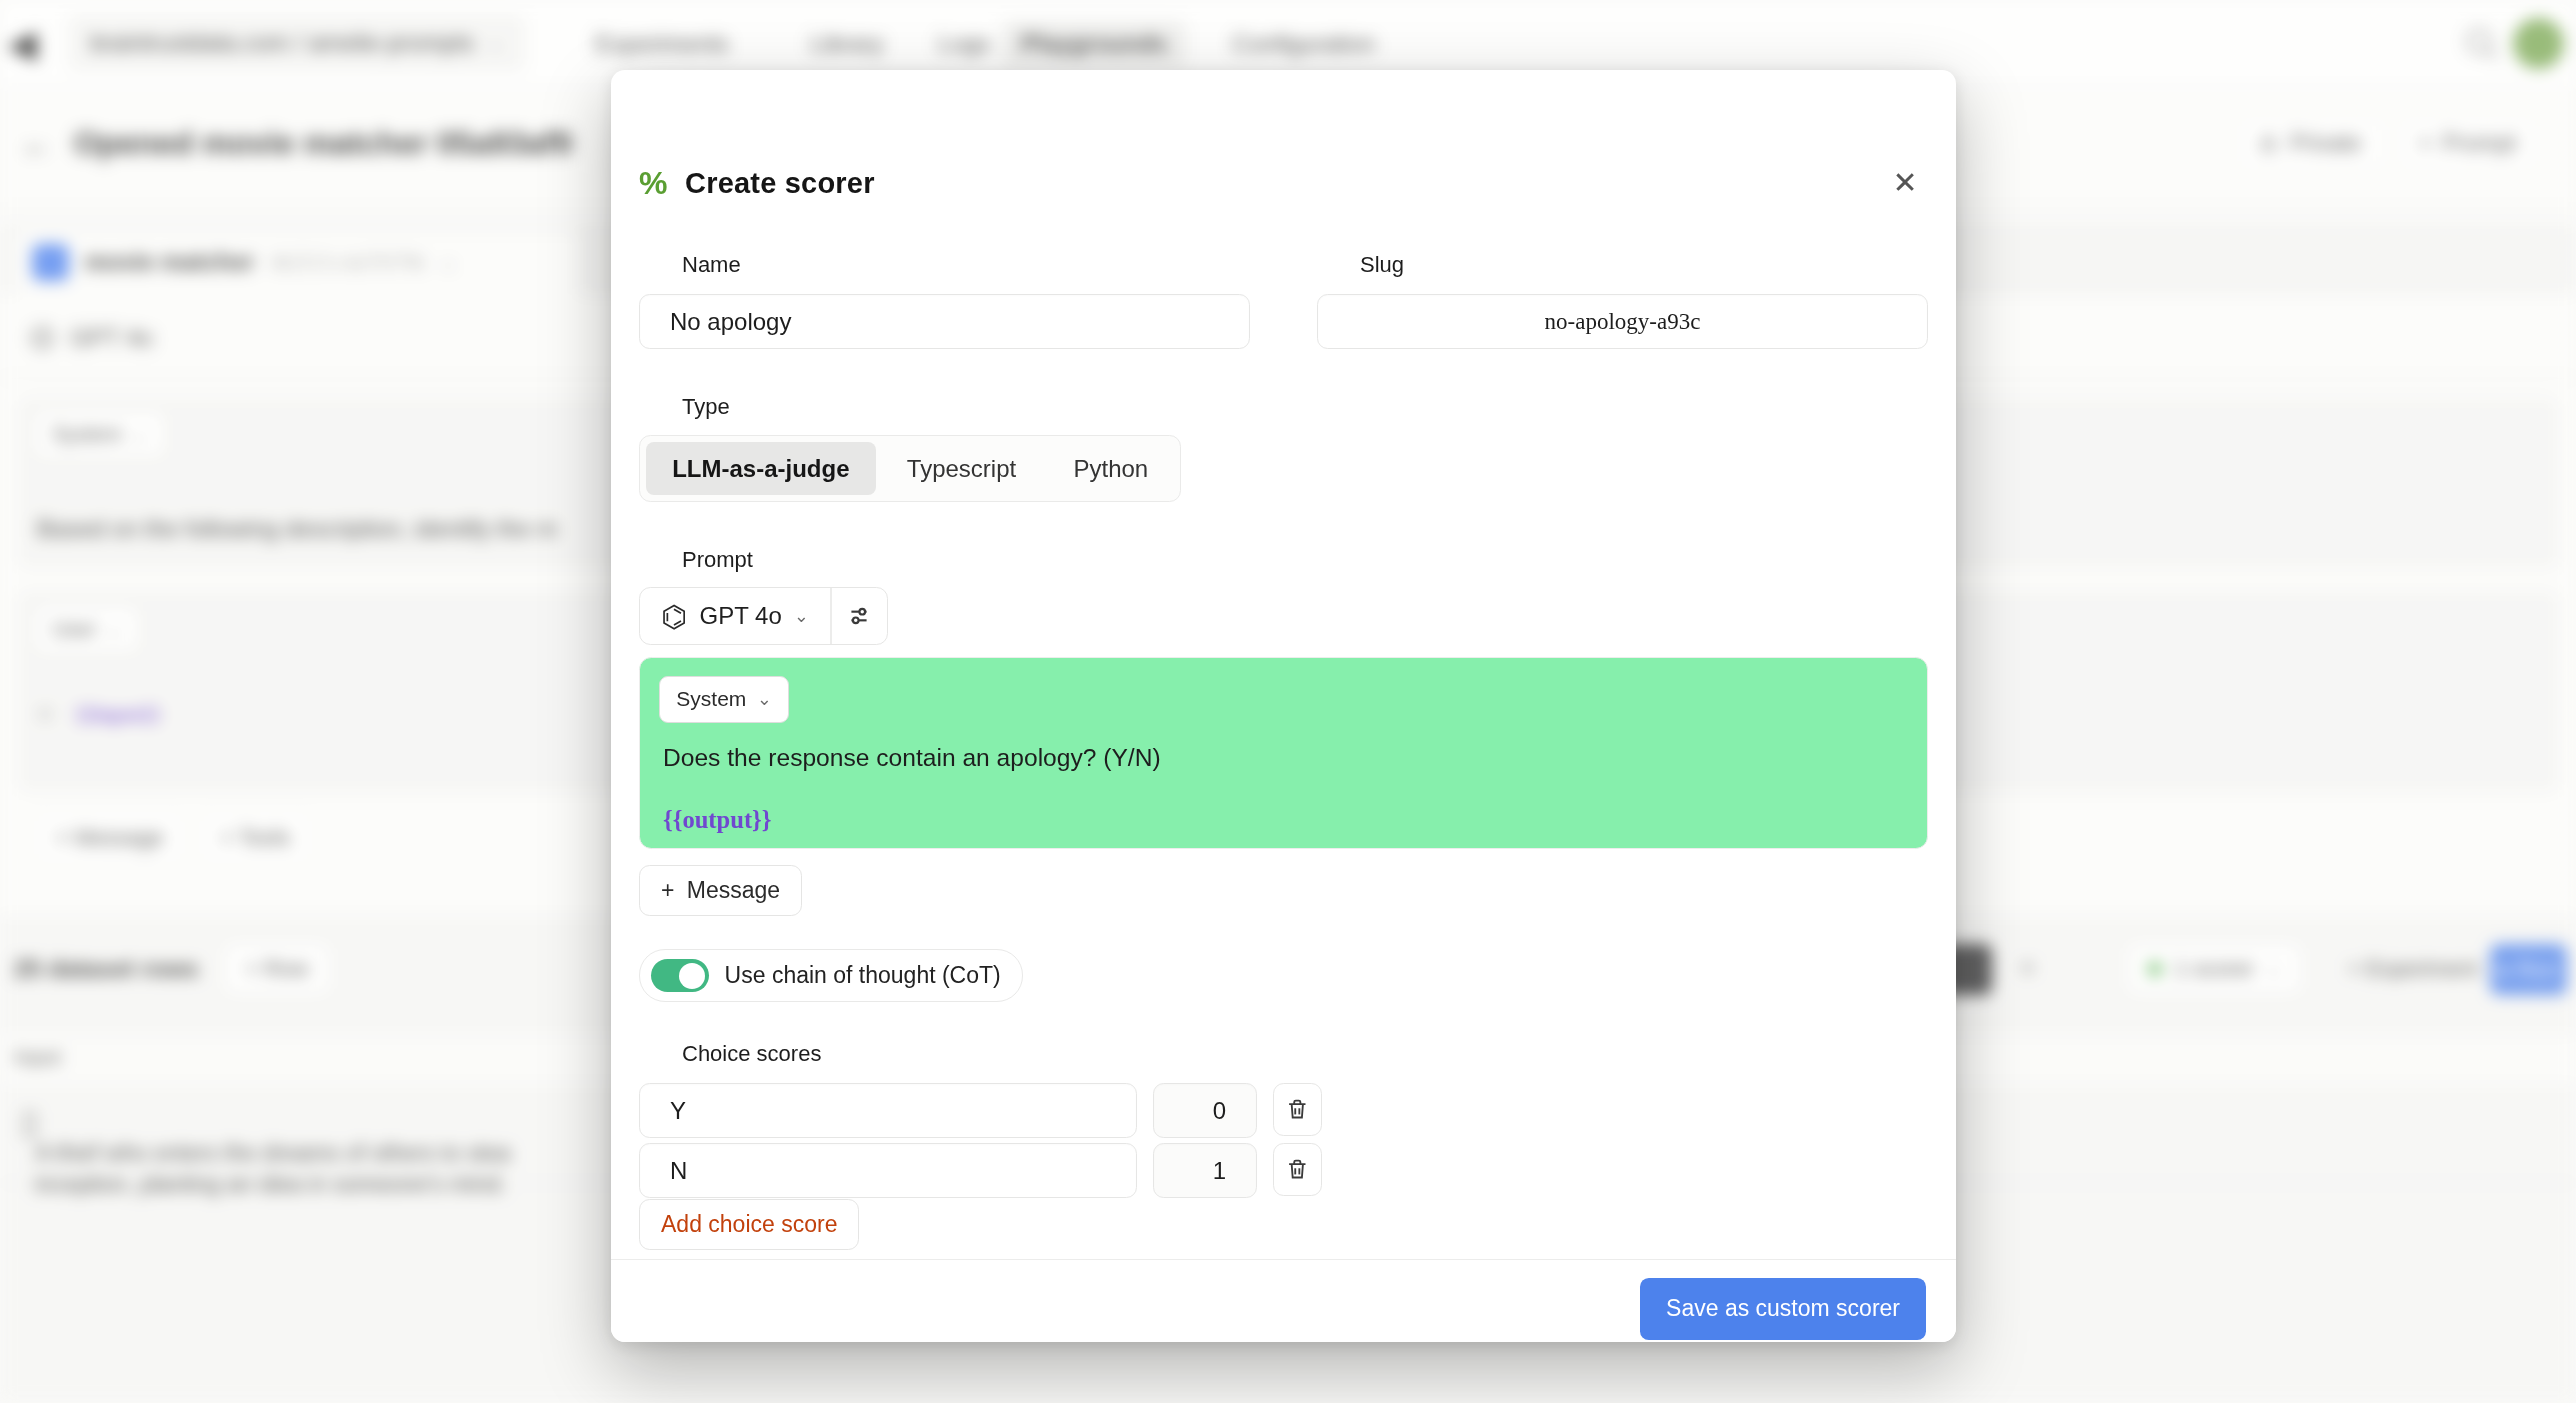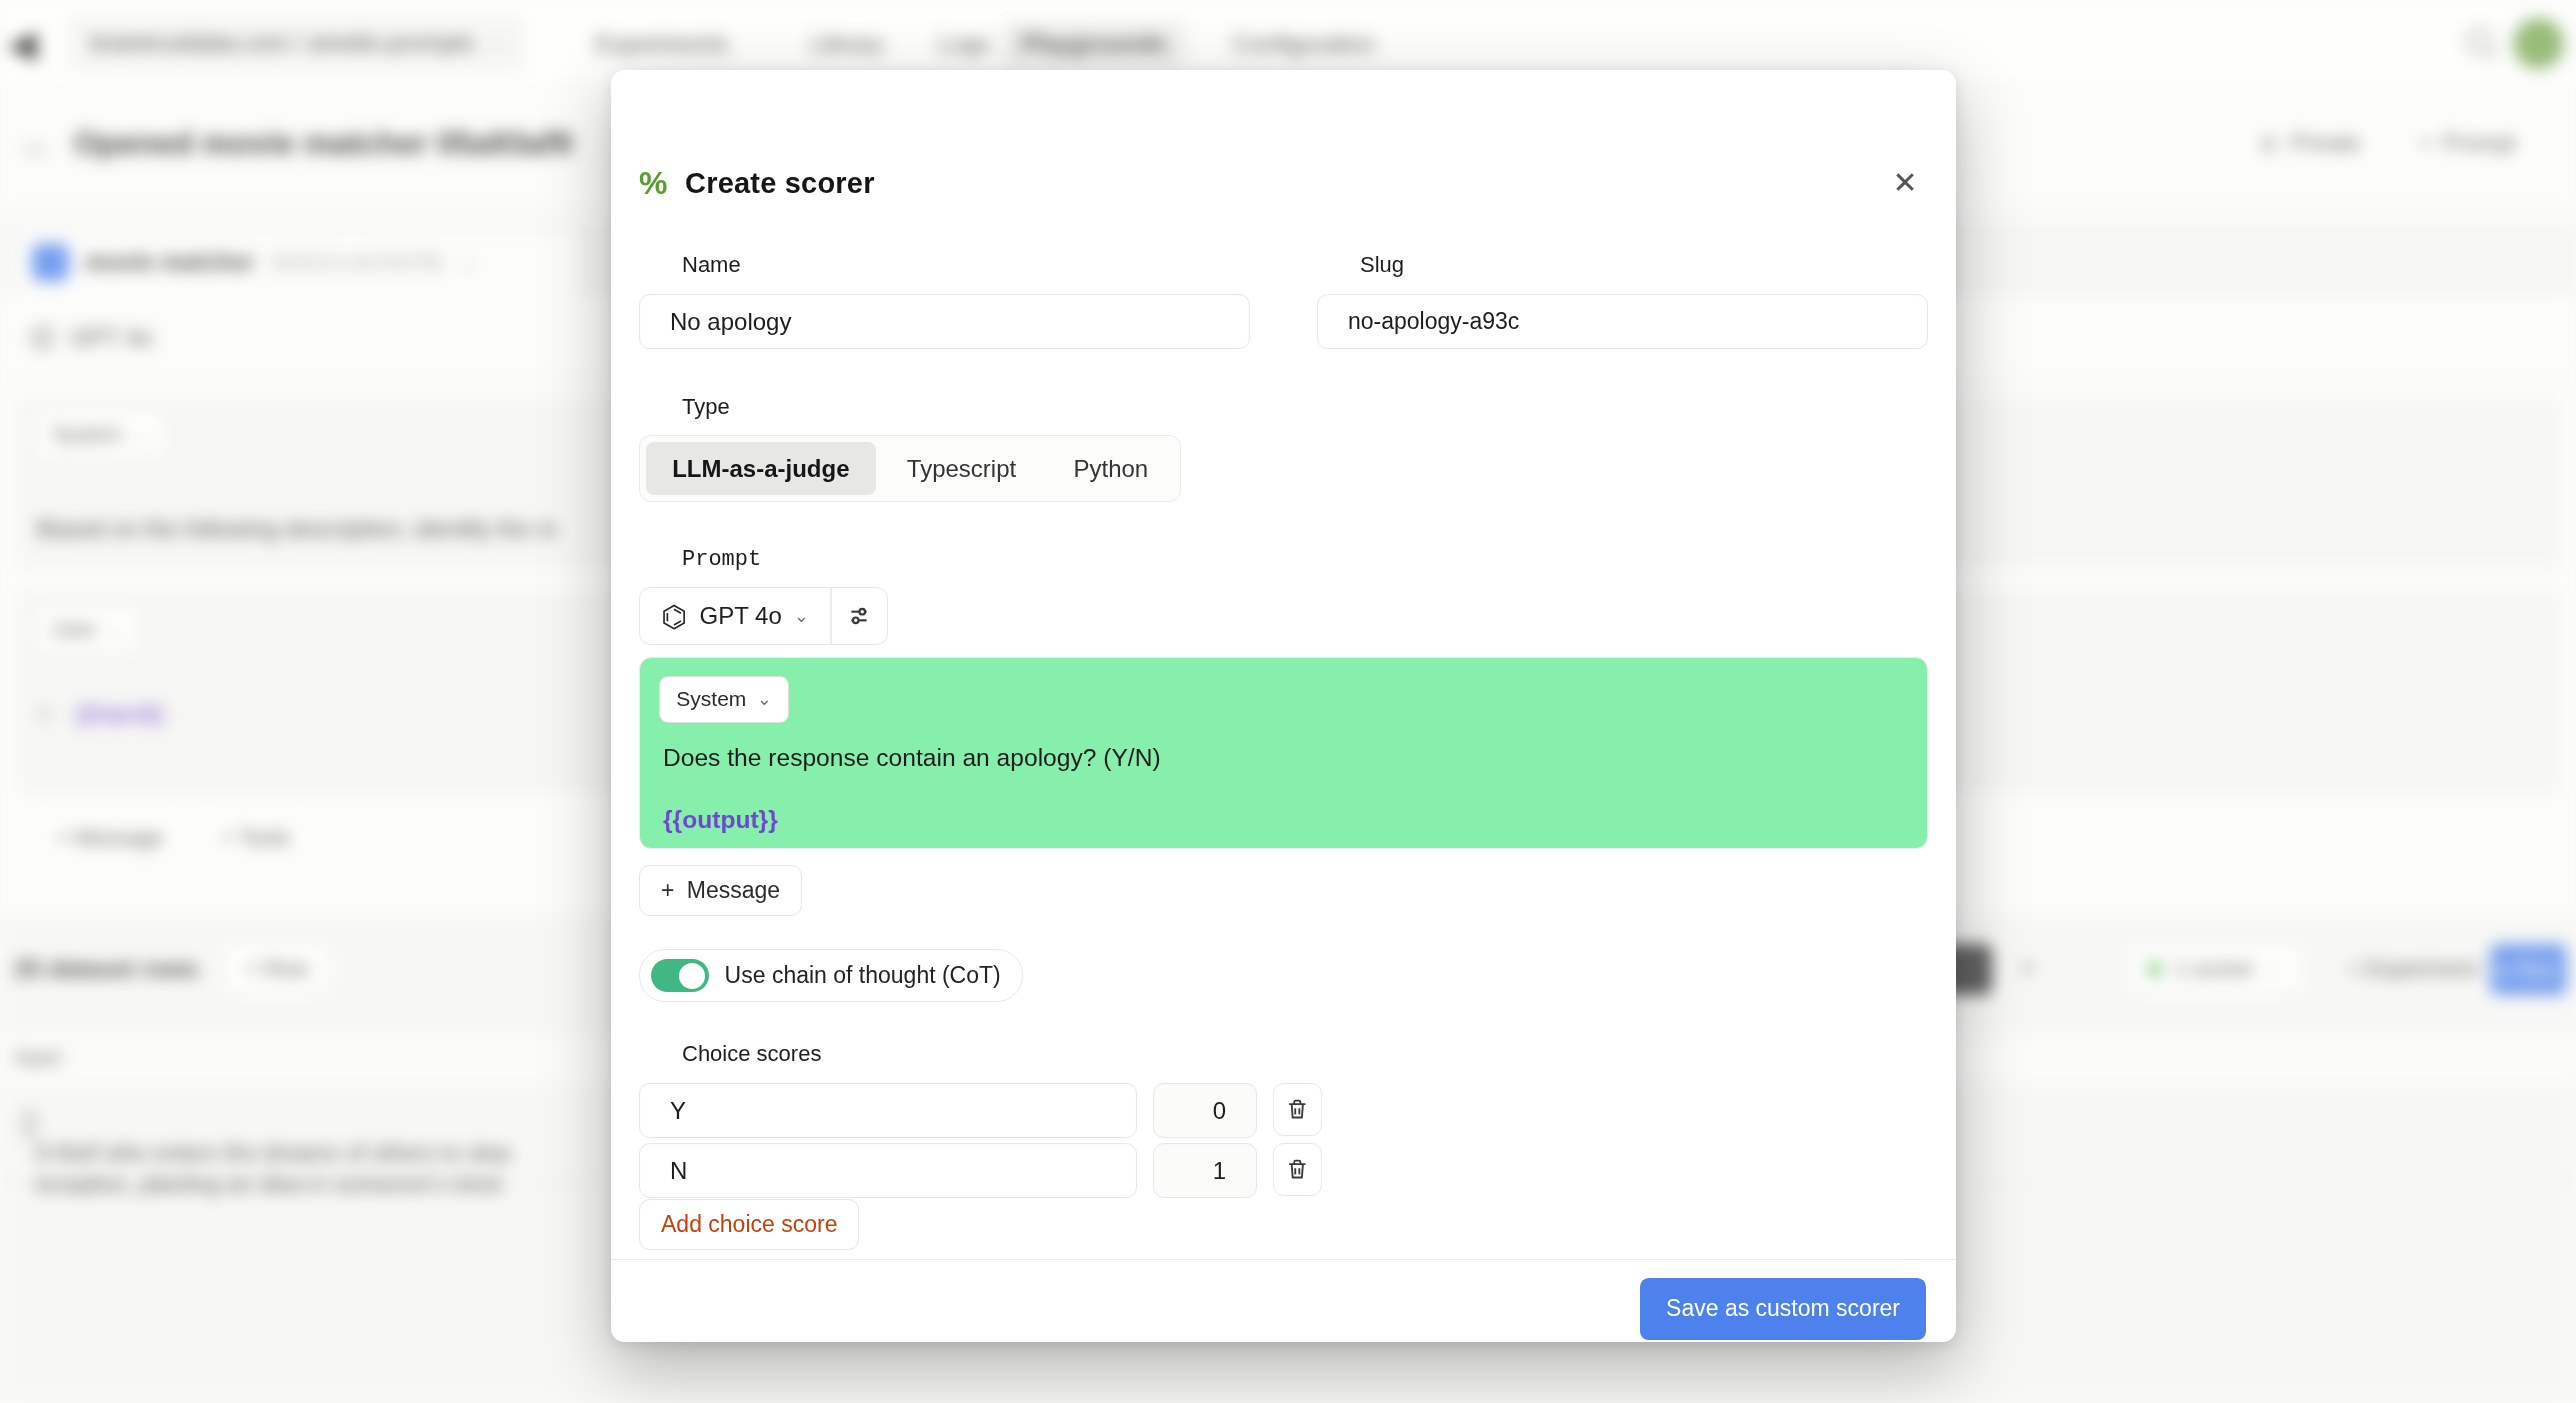--- a/index.html
+++ b/index.html
@@ -1,18 +1,18 @@
 <!DOCTYPE html>
 <html style="font-size:14px"><head>
 <meta charset="utf-8">
 <style>
   * { margin:0; padding:0; box-sizing:border-box; }
   html,body { width:2576px; height:1403px; overflow:hidden; }
   body { font-family:"Liberation Sans", sans-serif; background:#fafaf9; position:relative; }
-  .mono { font-family:Liberation Sans, sans-serif; }
+  .mono { font-family:Liberation Serif, serif;justify-content:center; }
 
   
   .backdrop { position:absolute; inset:0; filter:blur(8px); background:#fafaf9; }
   .overlay  { position:absolute; inset:0; background:rgba(250,250,249,0.25); }
 
   .topnav { position:absolute; left:0; top:0; width:2576px; height:88px; background:#fff; border-bottom:1.8px solid #efefee; }
   .logo-glyph { position:absolute; left:7px; top:23px; width:30px; height:42px; color:#1c1c1c; font-size:39px; line-height:42px; }
   .crumb-pill { position:absolute; left:67px; top:14px; height:58px; padding:0 23px; background:#f5f5f4; border-radius:10.6px; display:flex; align-items:center; gap:14px; font-size:24px; color:#1f1f1f; }
   .nav-item { position:absolute; top:21px; height:46px; display:flex; align-items:center; padding:0 19.3px; font-size:24px; color:#2e2e2e; border-radius:8.8px; }
   .nav-item.active { background:#ececeb; font-weight:700; }
@@ -59,21 +59,21 @@
   .field-label { font-size:22px; font-weight:500; color:#1d1d1d;margin-left:43px; }
   .grid2 { position:absolute; left:28px; top:182px; width:1289px; display:grid; grid-template-columns:1fr 1fr; column-gap:67px; row-gap:16px; }
   .input { height:55px; border:1.8px solid #e6e6e5; border-radius:10.6px; background:#fff; display:flex; align-items:center; padding:0 30px; font-size:24px; color:#1d1d1d; box-shadow:inset 0 0.9px 1.8px rgba(0,0,0,.02); }
   .input.mono { font-size:23px; }
 
   .type-label { position:absolute; left:28px; top:324px; }
   .seg { position:absolute; left:28px; top:365px; height:67px; border:1.8px solid #eaeae9; background:#fcfcfb; border-radius:11.4px; display:flex; align-items:center; padding:0 6.2px; gap:5.3px; }
   .seg-tab { height:53px; display:flex; align-items:center; padding:0 26px; border-radius:8px; font-size:24px; color:#343434; }
   .seg-tab.sel { background:#e7e7e6; font-weight:700; color:#161616; }
 
-  .prompt-label { position:absolute; left:28px; top:477px;font-family:Liberation Mono, monospace; }
+  .prompt-label { position:absolute; left:28px; top:477px; }
   .model-btn { position:absolute; left:28px; top:517px; height:58px; border:1.8px solid #e6e6e5; border-radius:11.4px; background:#fff; display:flex; align-items:stretch; }
   .model-left { display:flex; align-items:center; gap:12.3px; padding:0 21px; font-size:24px; color:#1f1f1f; }
   .model-div { width:1.8px; background:#ececeb; }
   .model-right { width:55px; display:flex; align-items:center; justify-content:center; }
 
   .msg-card { position:absolute; left:28px; top:587px; width:1289px; height:192px; background:#86efac; border:1.8px solid #ededec; border-radius:12.3px; }
   .sys-pill { position:absolute; left:19.3px; top:17.6px; height:47px; background:#fff; border:1.8px solid #dededd; border-radius:8.8px; display:flex; align-items:center; gap:10.6px; padding:0 16px; font-size:21px; color:#2b2b2b; }
   .msg-text { position:absolute; left:23px; top:86px; font-size:24.6px; color:#1d1d1d; }
   .msg-var { position:absolute; left:23px; top:148px; font-size:24.6px; font-weight:700; color:#7048cf; }
 

